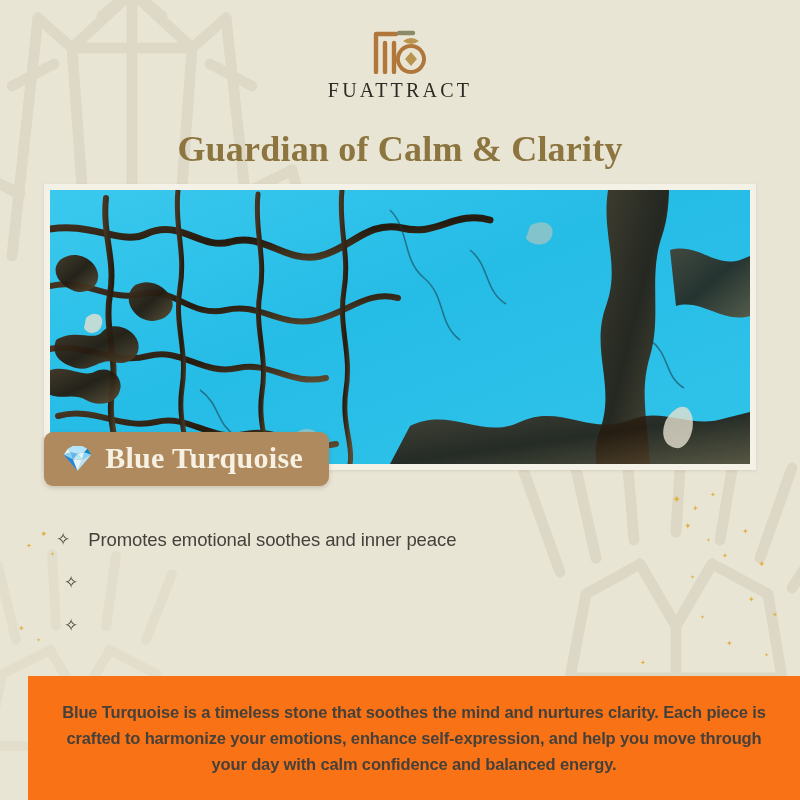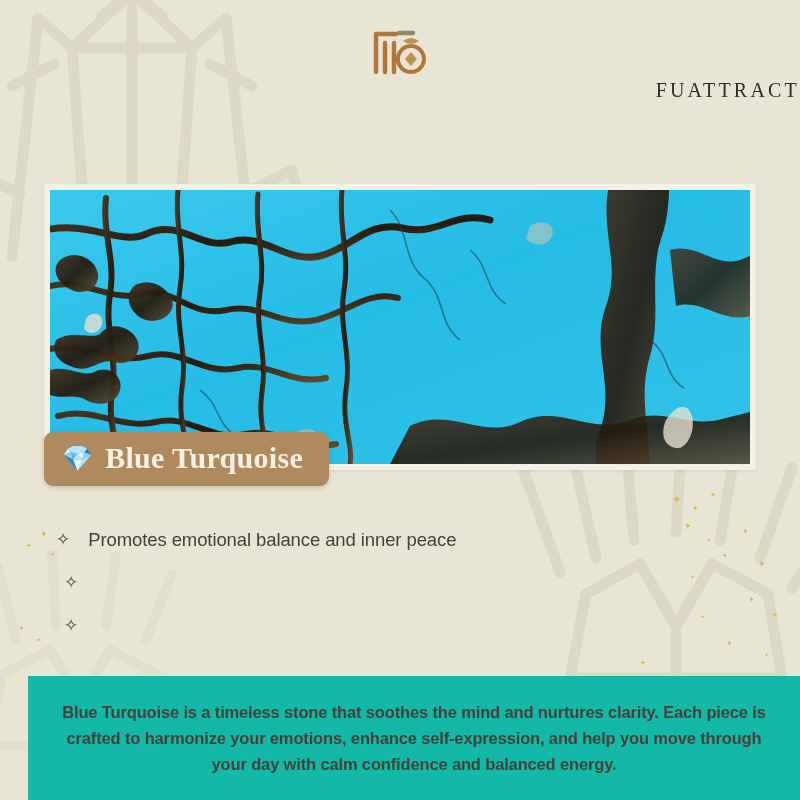--- a/index.html
+++ b/index.html
@@ -54,21 +54,20 @@
     margin: 0 auto 5px auto;
     width: 62px;
     height: 48px;
   }
   .brand-name {
     font-family: "Liberation Serif", serif;
     font-size: 20px;
     letter-spacing: 3.2px;
     color: #2f2a24;
     font-weight: 400;
-    text-align: right;
   }
 
   .headline {
     position: absolute;
     top: 128px;
     left: 0;
     right: 0;
     text-align: center;
     font-family: "Liberation Serif", serif;
     font-weight: 700;
@@ -150,21 +149,21 @@
     letter-spacing: -.1px;
   }
 
   
   .footer {
     position: absolute;
     left: 0;
     right: 0;
     bottom: 0;
     height: 124px;
-    background: #14b8a6;
+    background: #f97316;
     display: flex;
     align-items: center;
     justify-content: center;
     margin-left: 28px;
   }
   .footer-text {
     width: 720px;
     text-align: center;
     font-size: 16.5px;
     line-height: 26px;
@@ -255,20 +254,21 @@
       <path d="M16 46 L16 17" stroke="#b0763a" stroke-width="4.4" stroke-linecap="round"></path>
       <path d="M25 46 L25 17" stroke="#b0763a" stroke-width="4.4" stroke-linecap="round"></path>
       <path d="M30 7 L44 7" stroke="#8c8a66" stroke-width="4.4" stroke-linecap="round"></path>
       <path d="M34 15 Q42 9 50 15 Q42 21 34 15 Z" fill="#b9954f"></path>
       <path d="M42 20 A13 13 0 1 1 41.9 20" stroke="#b0763a" stroke-width="4" fill="none"></path>
       <path d="M42 26 L48 33 L42 40 L36 33 Z" fill="#b9954f"></path>
     </svg>
     <div class="brand-name">FUATTRACT</div>
   </div>
 
+  <div class="headline">Guardian of Calm &amp; Clarity</div>
 
   <div class="hero-frame">
     <div class="hero-img">
       <svg viewBox="0 0 700 274" preserveAspectRatio="none">
         <defs>
           <linearGradient id="tq" x1="0" y1="0" x2="1" y2="1">
             <stop offset="0%" stop-color="#3bc9ee"></stop>
             <stop offset="45%" stop-color="#25bce6"></stop>
             <stop offset="100%" stop-color="#32c4ea"></stop>
           </linearGradient>
@@ -326,21 +326,21 @@
   </div>
 
   <div class="stone-badge">
     <span class="gem-glyph">💎</span>
     <span class="stone-label">Blue Turquoise</span>
   </div>
 
   <div class="benefits">
     <div class="benefit">
       <span class="benefit-bullet">✧</span>
-      <span class="benefit-text">Promotes emotional balance and inner peace</span>
+      <span class="benefit-text">Promotes emotional soothes and inner peace</span>
     </div>
     <div class="benefit">
       <span class="benefit-bullet">✧</span>
     </div>
     <div class="benefit">
       <span class="benefit-bullet">✧</span>
     </div>
   </div>
 
   <div class="footer">

